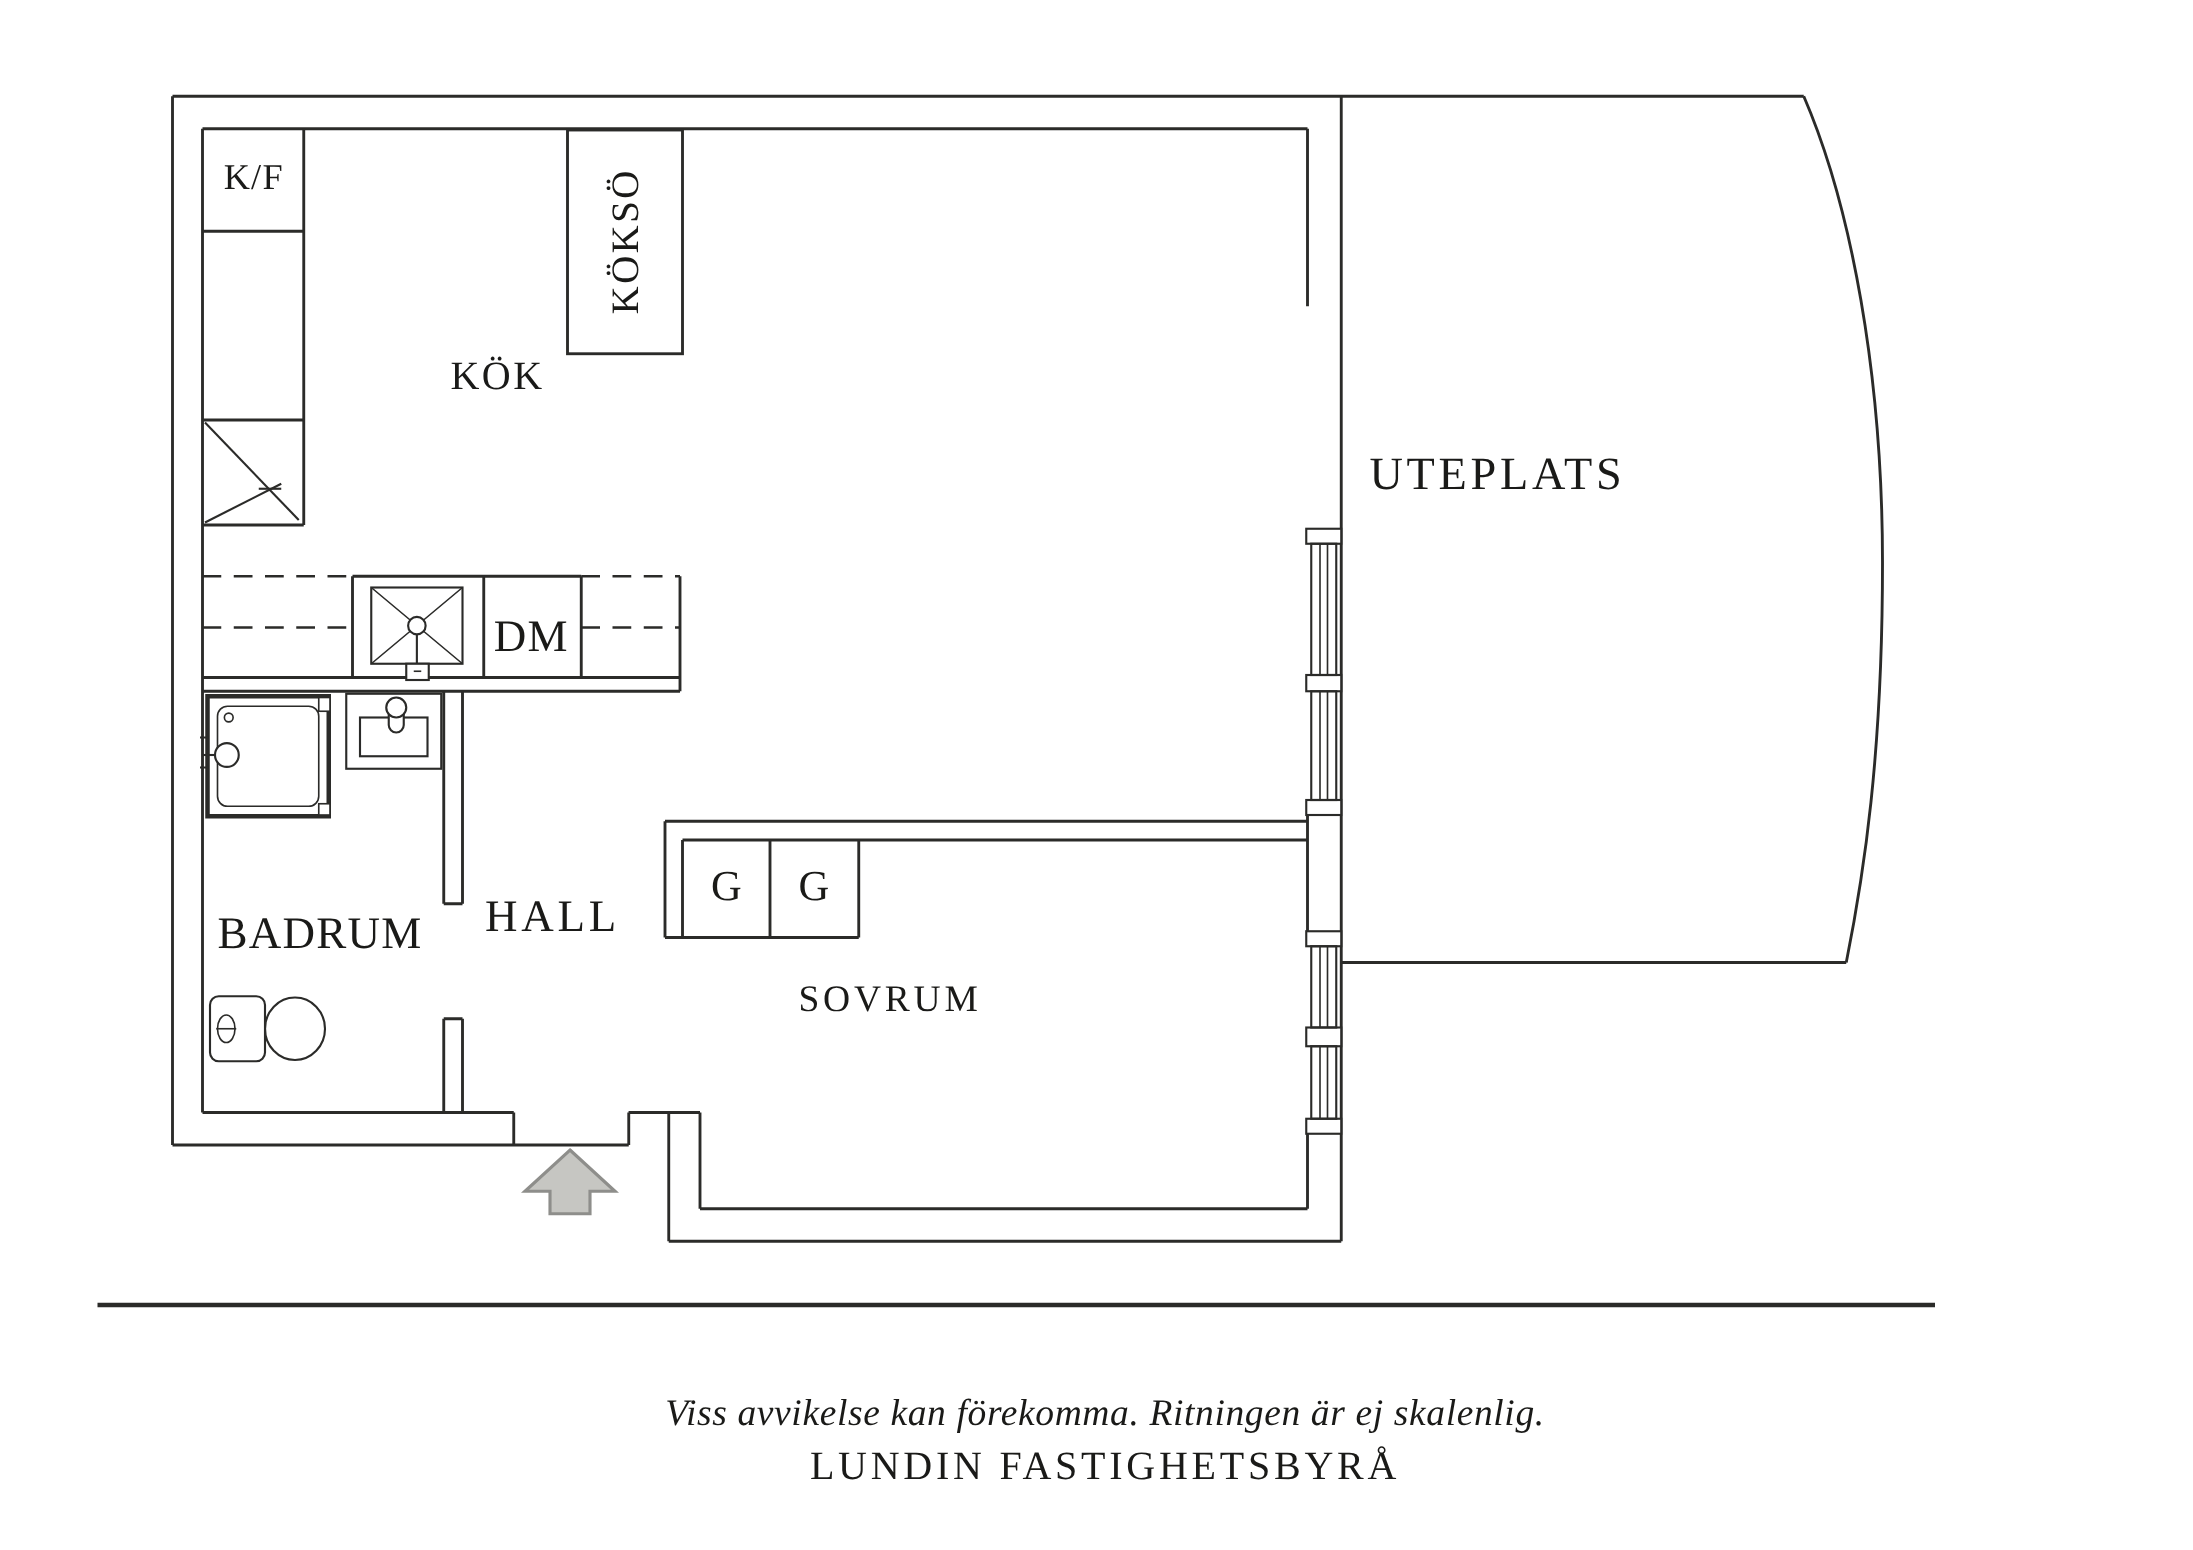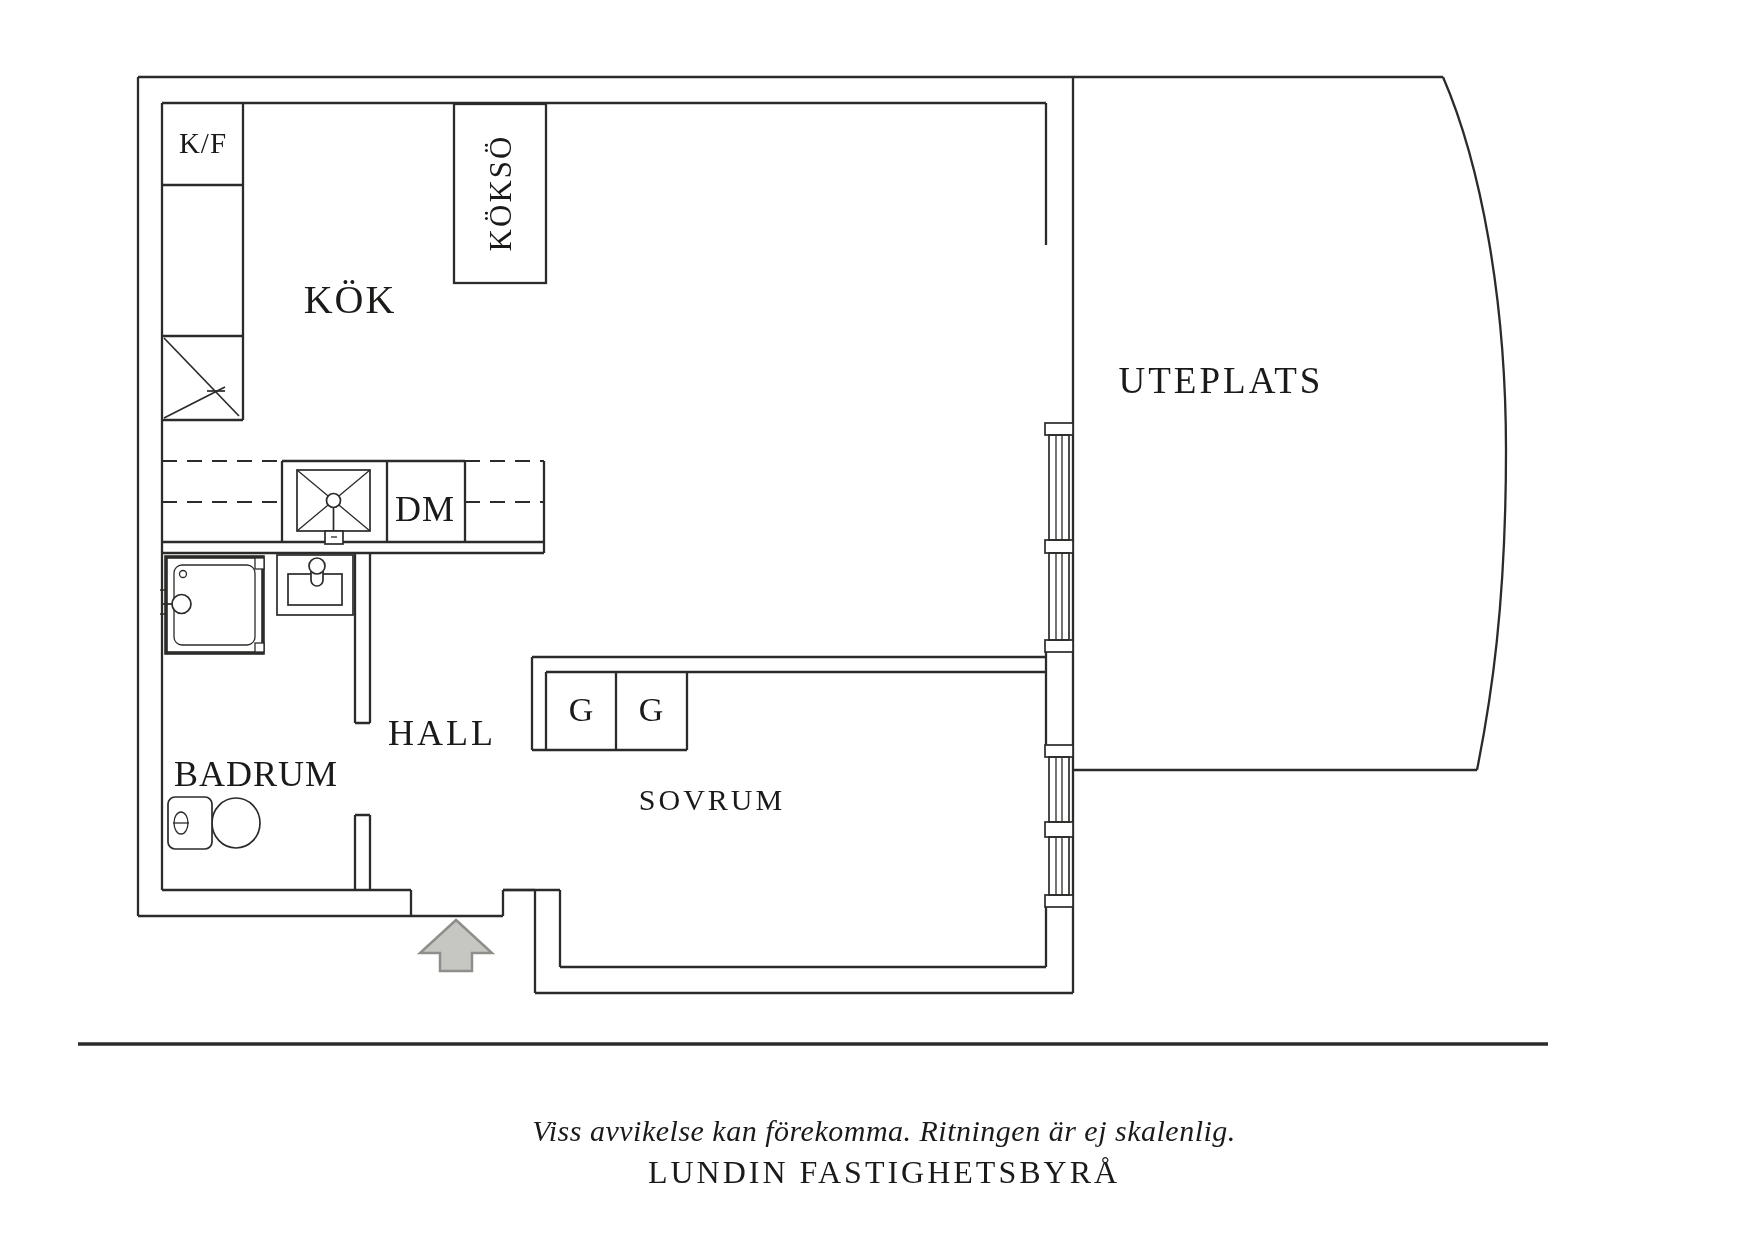--- a/index.html
+++ b/index.html
@@ -12,21 +12,21 @@
   svg.plan .thin{stroke-width:1.3;}
   svg.plan .thick{stroke-width:3.6;}
   svg.plan .dash{stroke-width:2;stroke-dasharray:15 10;}
   svg.plan .wfill{fill:#fff;}
   svg.plan .arrow{fill:var(--arrow-fill,#c6c6c2);stroke:var(--arrow-stroke,#8e8e8b);stroke-width:2.5;}
   svg.plan .rule{stroke-width:3.6;}
   .lbl{position:absolute;transform:translate(-50%,-50%);white-space:nowrap;
        color:var(--text,#1a1a18);line-height:1;}
   .lbl.rot{transform:translate(-50%,-50%) rotate(-90deg);}
   .f-kf{font-size:29px;letter-spacing:1px;}
-  .f-kok{font-size:40px;letter-spacing:2px;}
+  .f-kok{font-size:32px;letter-spacing:2px;margin-left:48px;}
   .f-kokso{font-size:31px;letter-spacing:2px;}
   .f-vard{font-size:40px;letter-spacing:3px;}
   .f-ute{font-size:37px;letter-spacing:3px;}
   .f-dm{font-size:36px;letter-spacing:1px;}
   .f-bad{font-size:36px;letter-spacing:1px;}
   .f-hall{font-size:36px;letter-spacing:3px;}
   .f-g{font-size:34px;}
   .f-sov{font-size:30px;letter-spacing:3px;}
   .f-disc{font-size:30px;font-style:italic;letter-spacing:0.5px;}
   .f-brand{font-size:32px;letter-spacing:3px;}
@@ -161,23 +161,23 @@
     </g>
 
     <polygon class="arrow" points="456,920 492,953 472,953 472,971 440,971 440,953 420,953"></polygon>
 
     <path class="rule" d="M78,1044 H1676"></path>
   </svg>
 
   <div class="lbl f-kf" style="left:203px;top:143px;">K/F</div>
   <div class="lbl f-kok" style="left:350px;top:300px;">KÖK</div>
   <div class="lbl rot f-kokso" style="left:500px;top:193px;">KÖKSÖ</div>
-  <div class="lbl f-ute" style="left:1198px;top:380px;margin-left:23px;">UTEPLATS</div>
+  <div class="lbl f-ute" style="left:1198px;top:380px;">UTEPLATS</div>
   <div class="lbl f-dm" style="left:425px;top:509px;">DM</div>
-  <div class="lbl f-bad" style="left:256px;top:774px;">BADRUM</div>
+  <div class="lbl f-bad" style="left:256px;top:746px;">BADRUM</div>
   <div class="lbl f-hall" style="left:442px;top:733px;">HALL</div>
   <div class="lbl f-g" style="left:581px;top:710px;">G</div>
   <div class="lbl f-g" style="left:651px;top:710px;">G</div>
   <div class="lbl f-sov" style="left:712px;top:800px;">SOVRUM</div>
 
   <div class="lbl f-disc" style="left:884px;top:1131px;">Viss avvikelse kan förekomma. Ritningen är ej skalenlig.</div>
   <div class="lbl f-brand" style="left:884px;top:1172px;">LUNDIN FASTIGHETSBYRÅ</div>
 
 </div>
 

